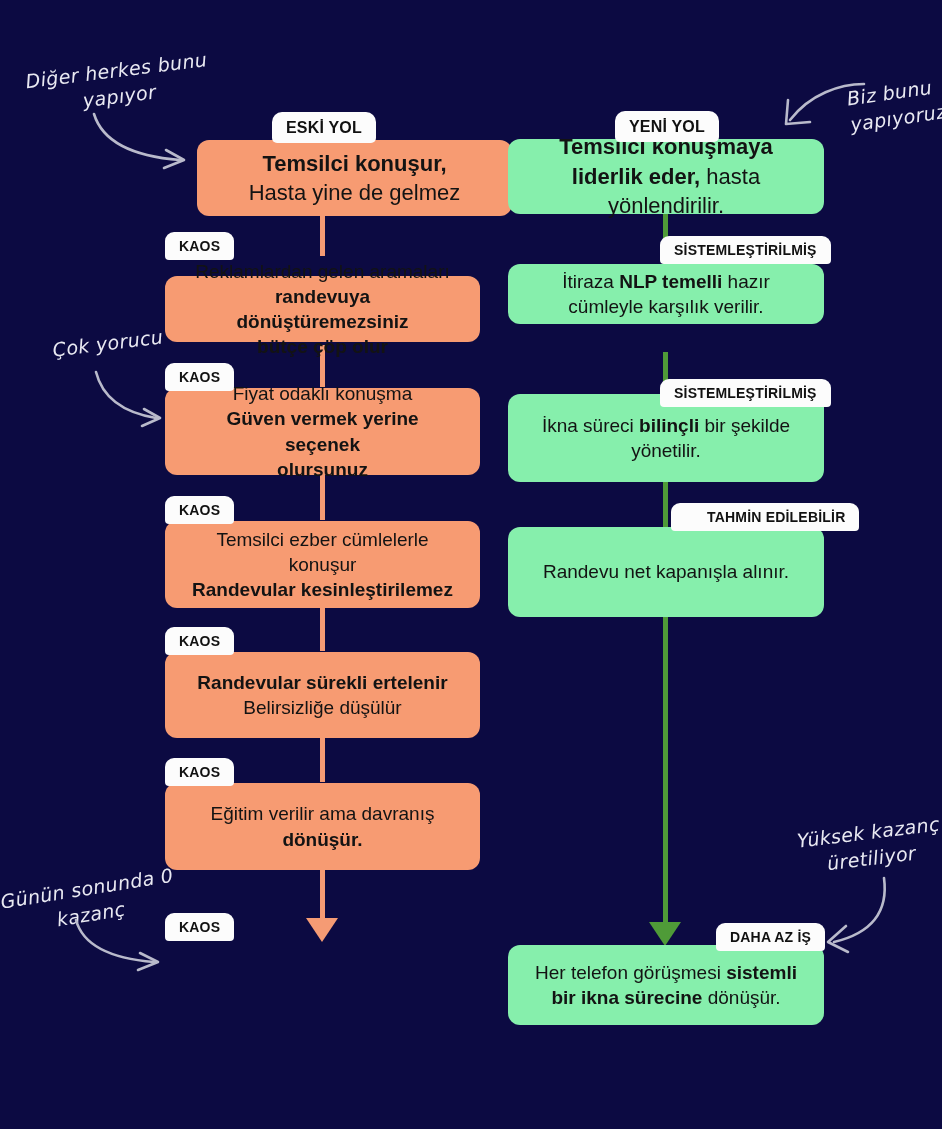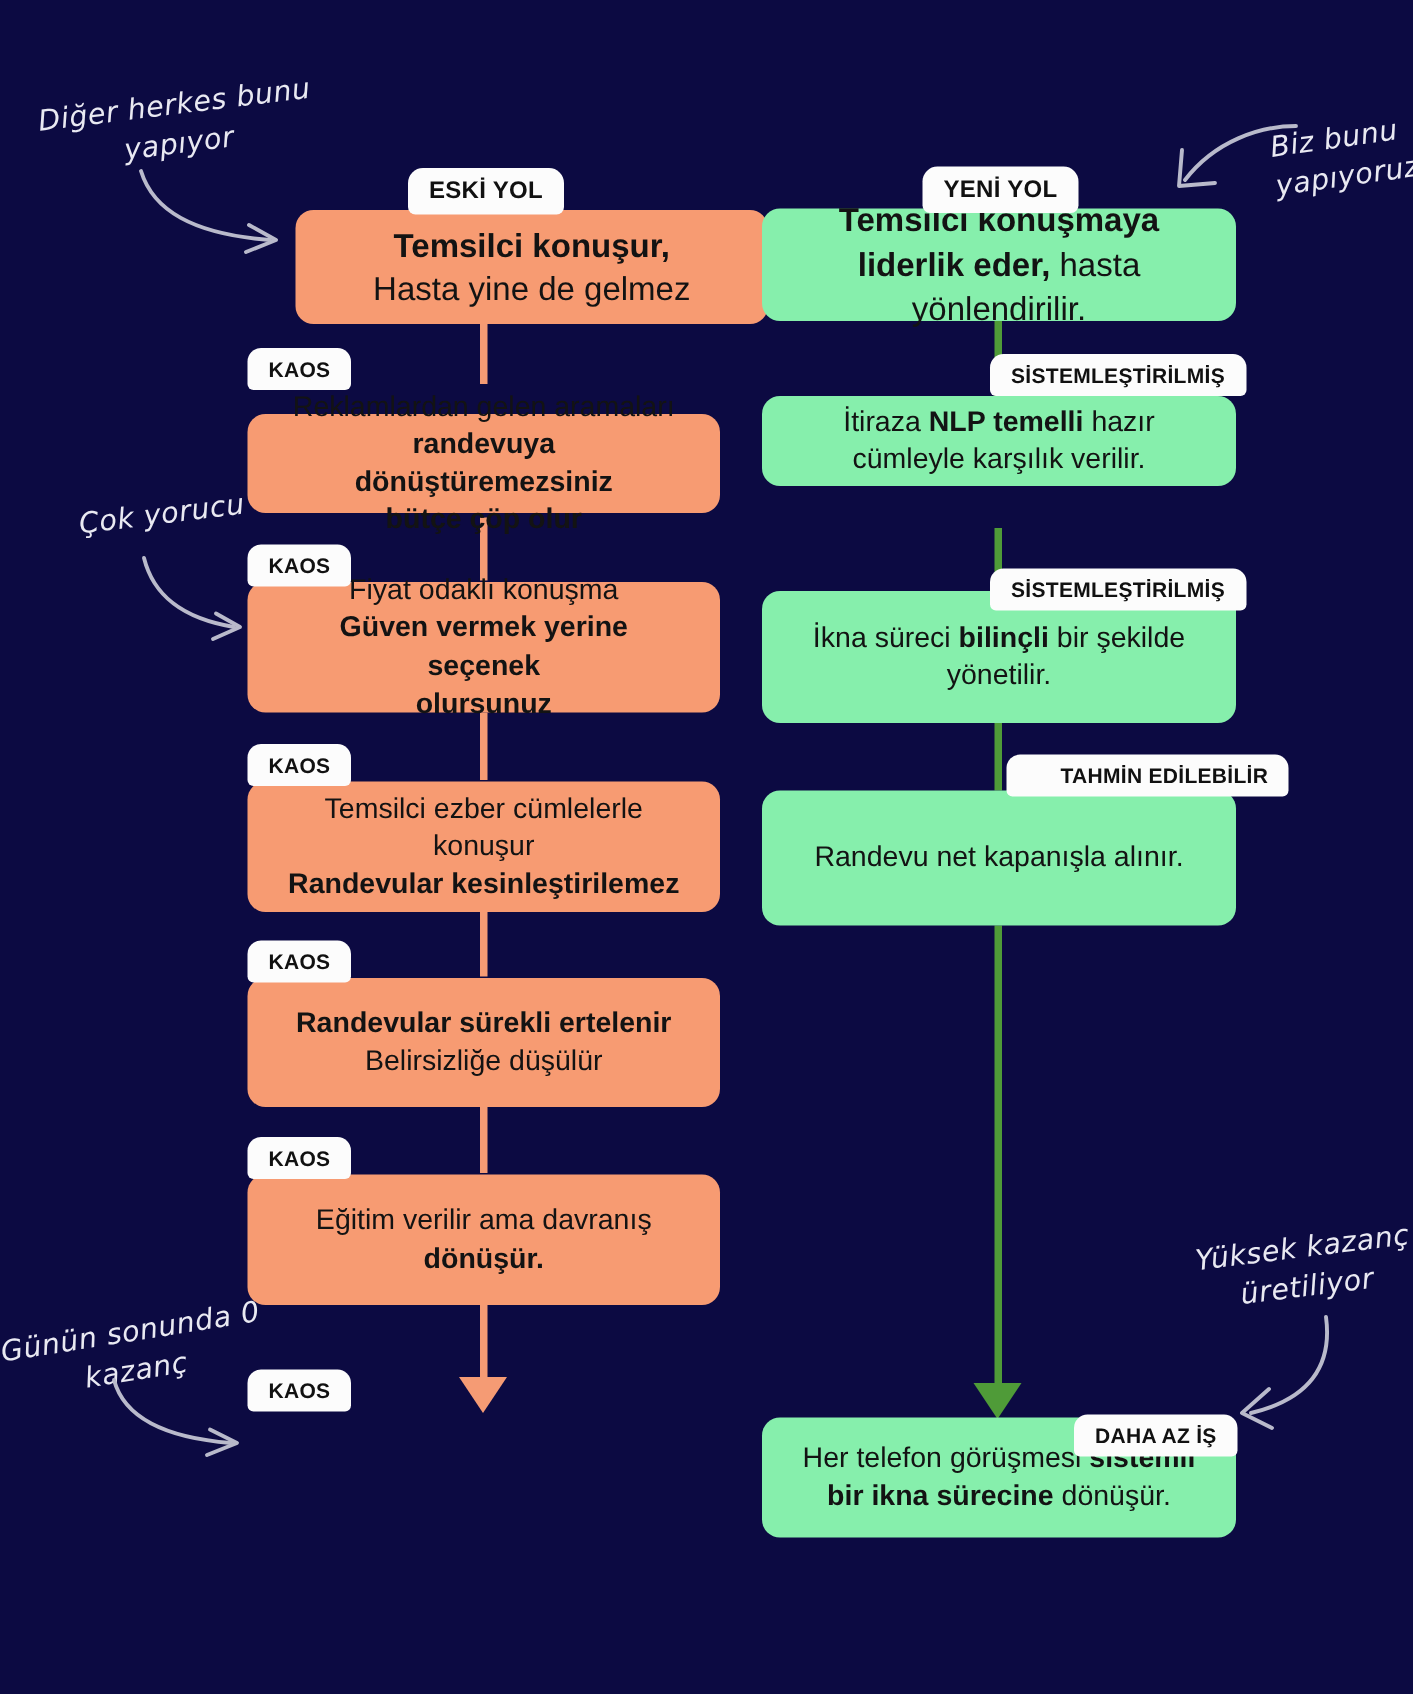--- a/index.html
+++ b/index.html
@@ -194,21 +194,21 @@
   <div class="card green" style="left:508px;top:527px;width:316px;height:90px;">
     <div class="txt">Randevu net kapanışla alınır.</div>
   </div>
   <div class="tab" style="left:671px;top:503px;padding-left:36px;">
     <span>TAHMİN EDİLEBİLİR</span>
   </div>
 
   <div class="card green" style="left:508px;top:945px;width:316px;height:80px;">
     <div class="txt">Her telefon görüşmesi <b>sistemli bir ikna sürecine</b> dönüşür.</div>
   </div>
-  <div class="tab" style="left:716px;top:943px;justify-content:center;">
+  <div class="tab" style="left:716px;top:923px;justify-content:center;">
     <span>DAHA AZ İŞ</span>
   </div>
 
   <div class="note c" style="left:18px;top:58px;width:200px;transform:rotate(-7deg);">Diğer herkes bunu
 yapıyor</div>
   <svg class="scribble" style="left:88px;top:110px;" width="110" height="62" viewBox="0 0 110 62">
     <path d="M6 4 C 14 30, 40 46, 92 50" stroke="#B9BACB" stroke-width="2.6" fill="none" stroke-linecap="round"></path>
     <path d="M78 40 L96 50 L76 58" stroke="#B9BACB" stroke-width="2.6" fill="none" stroke-linecap="round" stroke-linejoin="round"></path>
   </svg>
 

